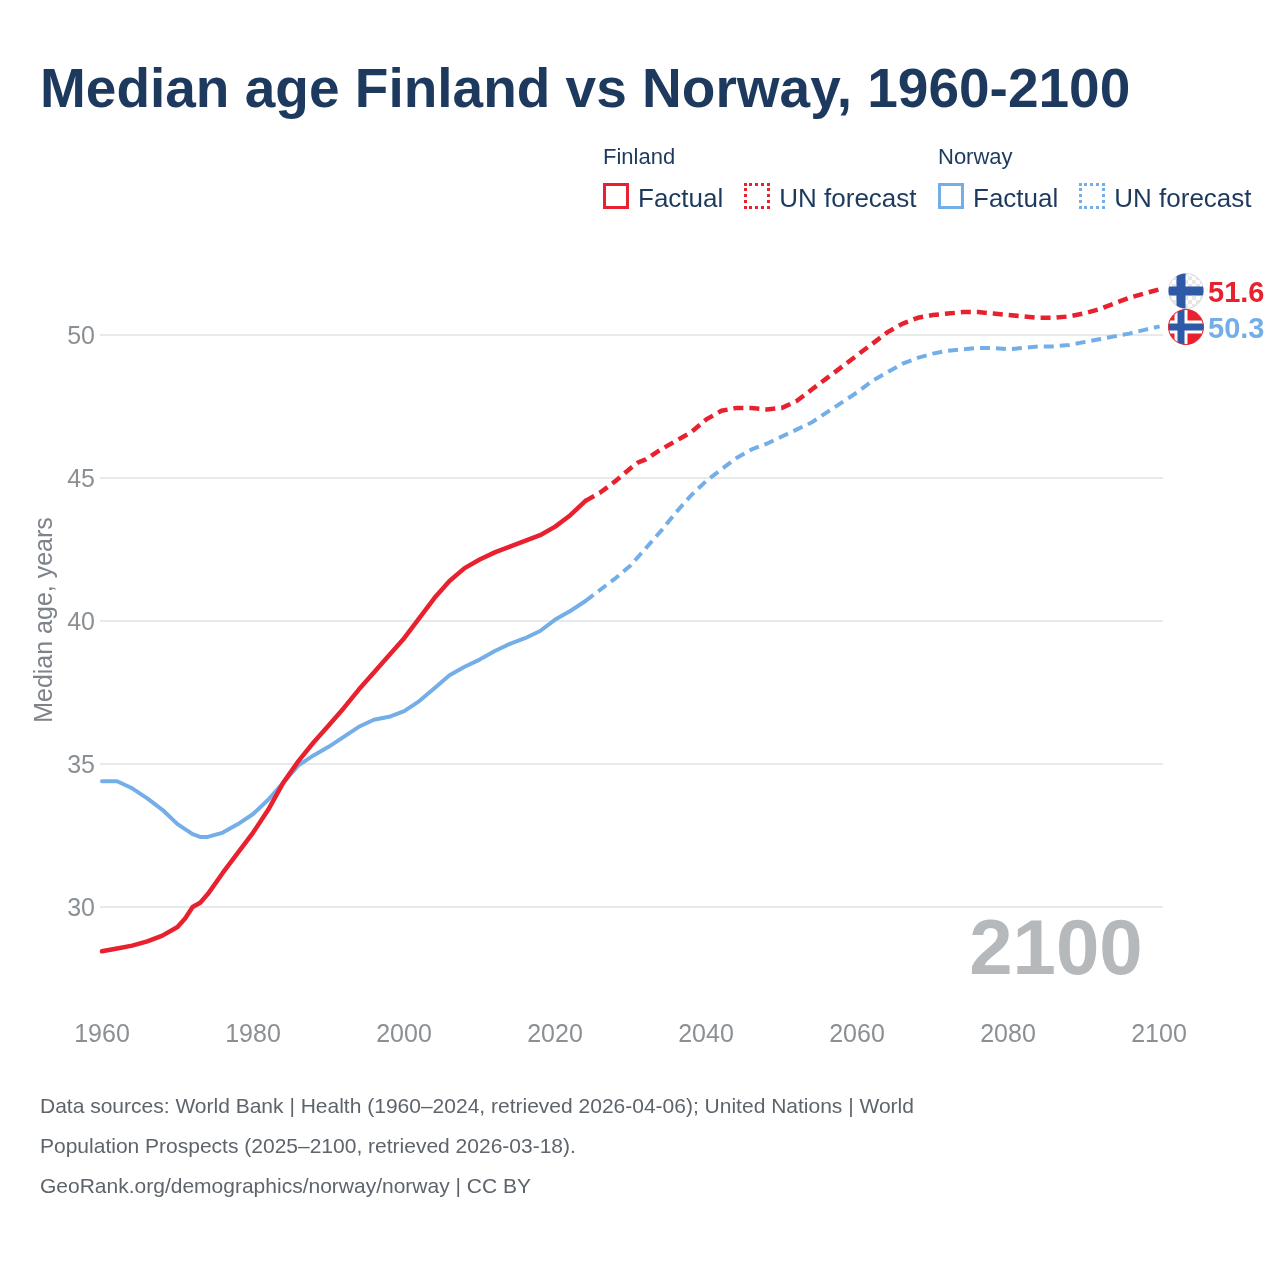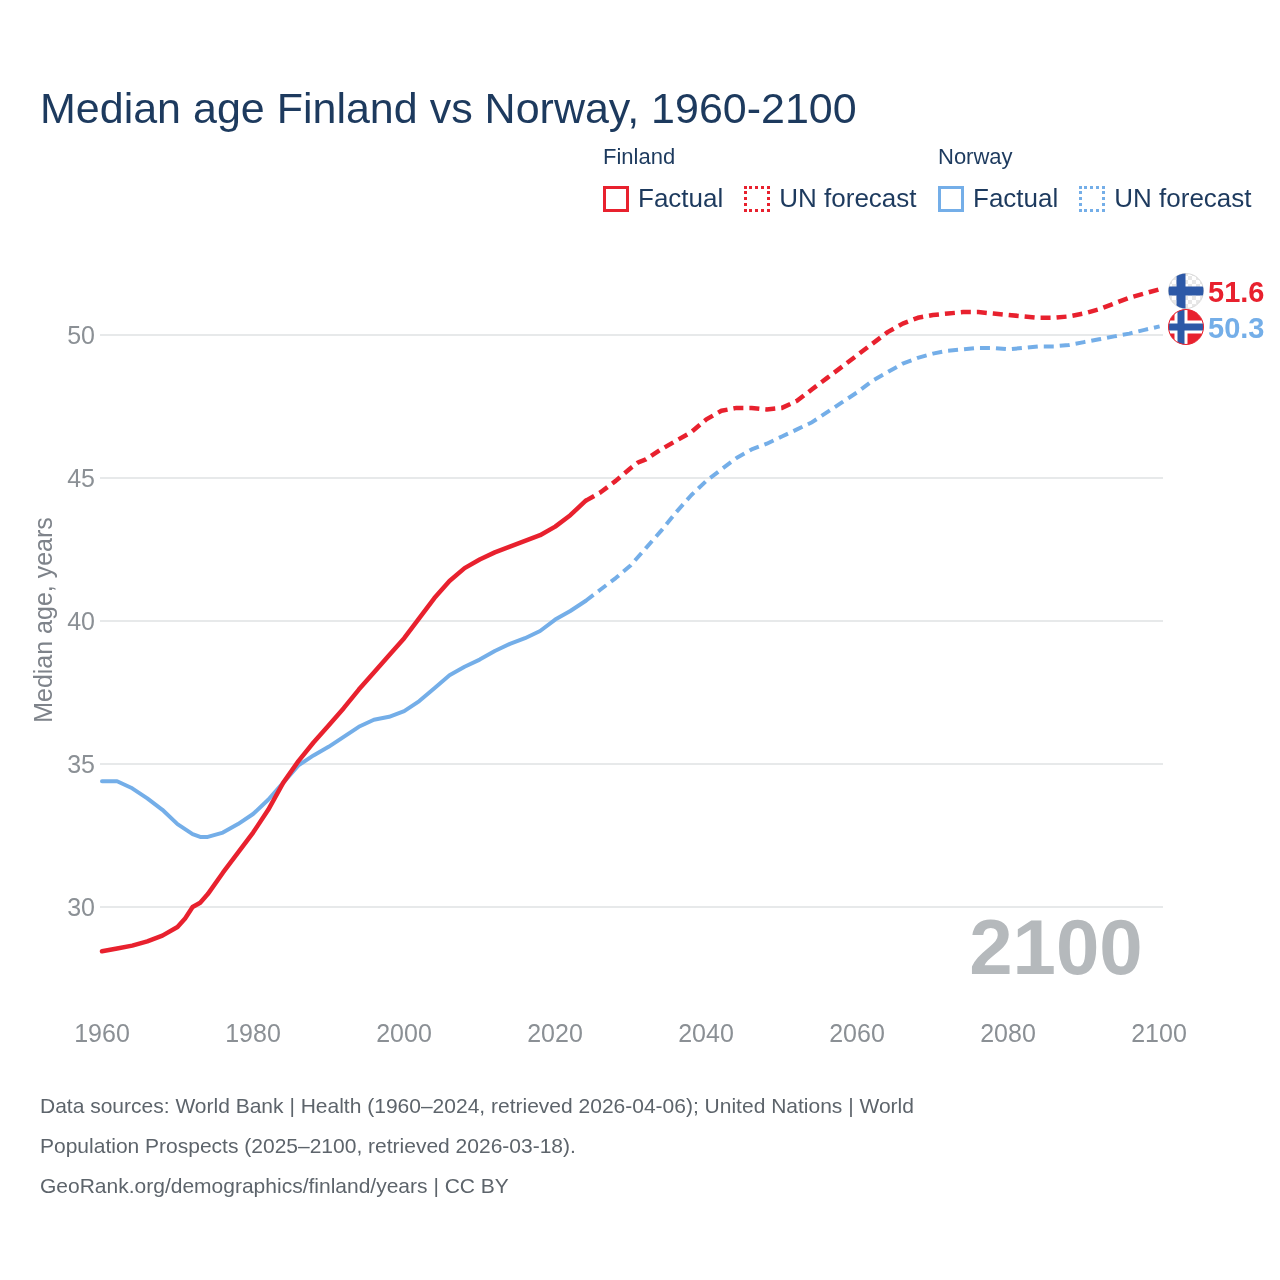--- a/index.html
+++ b/index.html
@@ -1,24 +1,24 @@
 <!DOCTYPE html>
 <html><head>
 <meta charset="utf-8">
 <style>
   html,body{margin:0;padding:0;background:#ffffff;}
   #page{position:relative;width:1280px;height:1280px;background:#ffffff;overflow:hidden;
         font-family:"Liberation Sans","DejaVu Sans",sans-serif;}
-  #chart-title{position:absolute;left:40px;top:84px;font-size:43px;font-weight:400;
+  #chart-title{position:absolute;left:40px;top:56px;font-size:55px;font-weight:700;
         color:#1d3a5e;letter-spacing:0px;}
   .legend-group{position:absolute;top:144px;}
   #legend-finland{left:603px;}
   #legend-norway{left:938px;}
   .legend-header{font-size:22px;color:#1d3a5e;margin-bottom:13px;}
-  .legend-row{display:flex;align-items:center;}
+  .legend-row{display:flex;}
   .swatch{width:26px;height:26px;box-sizing:border-box;margin-right:9px;background:#fff;flex:0 0 auto;}
   .swatch.solid-red{border:3px solid #e8212e;}
   .swatch.dotted-red{border:3px dotted #e8212e;}
   .swatch.solid-blue{border:3px solid #74aee8;}
   .swatch.dotted-blue{border:3px dotted #74aee8;}
   .legend-label{font-size:26px;color:#1d3a5e;margin-right:21px;white-space:nowrap;}
   #chart-svg{position:absolute;left:0;top:0;}
   #footer{position:absolute;left:40px;top:1086px;width:1140px;font-size:21px;
         line-height:40px;color:#5d646b;}
 </style>
@@ -119,16 +119,16 @@
       <circle cx="1186" cy="327" r="17.5" fill="none" stroke="#e8212e" stroke-width="1"></circle>
     </g>
 
     <text x="1208" y="302" font-size="29" font-weight="600" fill="#e8212e">51.6</text>
     <text x="1208" y="338" font-size="29" font-weight="600" fill="#74aee8">50.3</text>
   </svg>
 
   <div id="footer">
     <div>Data sources: World Bank | Health (1960–2024, retrieved 2026-04-06); United Nations | World</div>
     <div>Population Prospects (2025–2100, retrieved 2026-03-18).</div>
-    <div>GeoRank.org/demographics/finland/years | CC BY</div>
+    <div>GeoRank.org/demographics/norway/norway | CC BY</div>
   </div>
 
 </div>
 
 </body></html>

